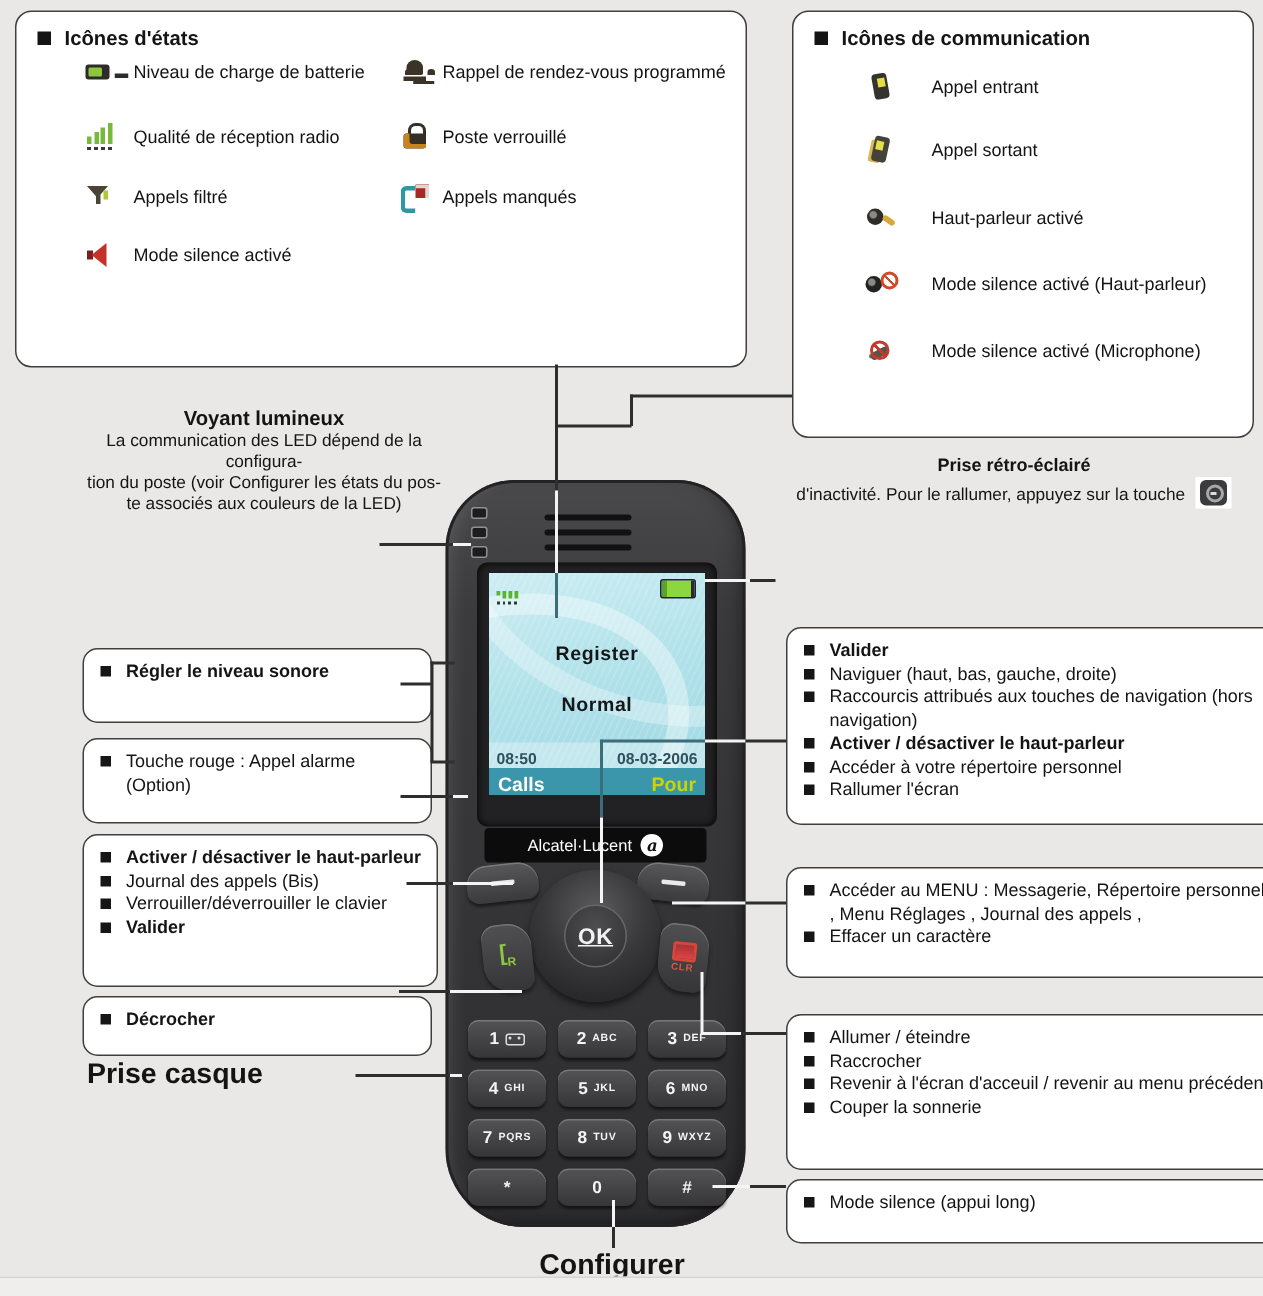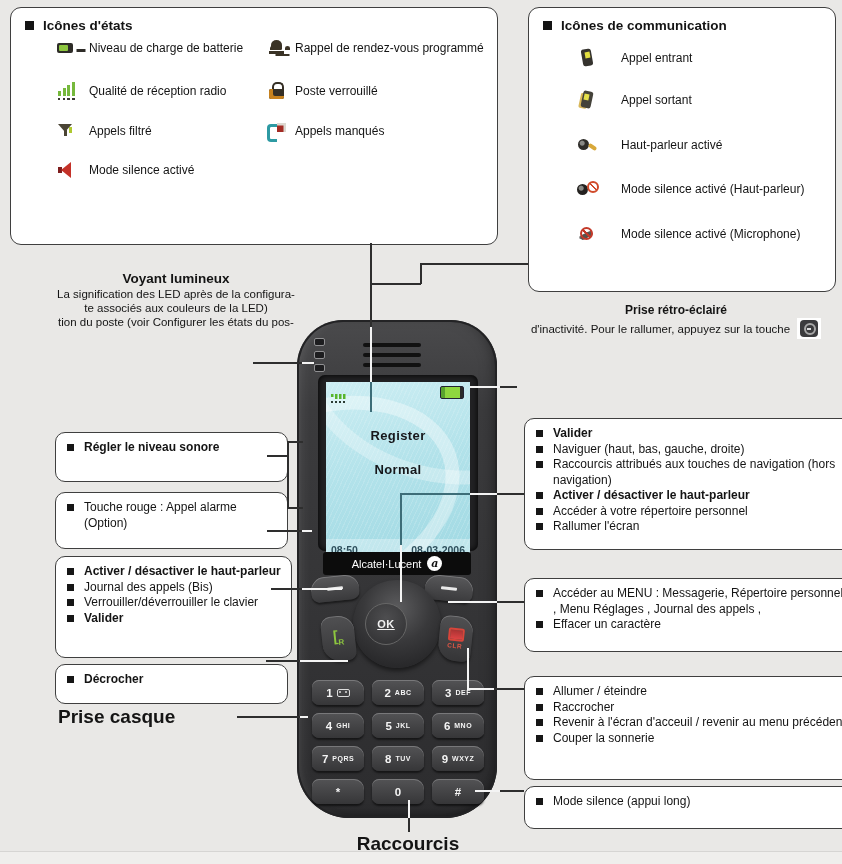--- a/index.html
+++ b/index.html
@@ -60,38 +60,38 @@
   .key-ic:after{content:"";position:absolute;left:7px;top:8px;width:4px;height:2px;background:#ddd;}
   
   #phone{position:absolute;left:297px;top:320px;width:200px;height:498px;
      background:linear-gradient(180deg,#4a4a4c 0%,#3b3b3d 18%,#353537 55%,#2c2c2e 100%);
      border-radius:46px 46px 52px 52px;
      box-shadow:inset 0 0 0 2px #232325,inset 10px 0 14px -10px rgba(255,255,255,.22),inset -10px 0 16px -10px rgba(0,0,0,.55),inset 0 -8px 12px -8px rgba(0,0,0,.6);}
   .led{position:absolute;width:9px;height:6px;background:#1d1d1f;border:1px solid #909092;border-radius:2px;}
   .grille{position:absolute;left:66px;top:23px;}
   .grille i{display:block;width:58px;height:4px;background:#111;border-radius:3px;margin-bottom:6px;}
   #bezel{position:absolute;left:21px;top:55px;width:160px;height:176px;background:#222224;border-radius:7px;box-shadow:inset 0 0 6px #000;}
-  #screen{position:absolute;left:29px;top:62px;width:144px;height:192px;overflow:hidden;background:linear-gradient(165deg,#cdeef3 0%,#b2e2ea 45%,#9ed8e2 100%);}
+  #screen{position:absolute;left:29px;top:62px;width:144px;height:148px;overflow:hidden;background:linear-gradient(165deg,#cdeef3 0%,#b2e2ea 45%,#9ed8e2 100%);}
   .sw{position:absolute;border-radius:50%;border:14px solid rgba(255,255,255,.55);}
   #screen .tex{position:absolute;inset:0;background:repeating-linear-gradient(115deg,rgba(255,255,255,.14) 0 1px,transparent 1px 4px);}
   .scr-row{position:absolute;left:0;right:0;display:flex;justify-content:space-between;align-items:flex-end;}
   .msignal{position:relative;width:15px;height:11px;margin:4px 0 0 5px;background-image:linear-gradient(#58b52c,#58b52c),linear-gradient(#58b52c,#58b52c),linear-gradient(#58b52c,#58b52c),linear-gradient(#58b52c,#58b52c);background-repeat:no-repeat;background-position:0 6px,4px 6px,8px 6px,12px 6px;background-size:2.5px 3px,2.5px 5px,2.5px 7px,2.5px 9px;}
   .msignal:after{content:"";position:absolute;left:0;bottom:-4px;width:15px;height:2px;background:repeating-linear-gradient(90deg,#2c3c34 0 2px,transparent 2px 4px);}
   .mbatt{width:22px;height:11px;margin:4px 6px 0 0;background:linear-gradient(90deg,#59a32e 0 18%,#8ed63e 18% 88%,#2a2a2a 88%);border:1px solid #223;border-radius:2px;}
   .scr-title{position:absolute;left:0;right:0;text-align:center;font-weight:bold;font-size:13px;color:#16161a;letter-spacing:.4px;}
   .timerow{bottom:18px;height:17px;background:rgba(255,255,255,.32);font-size:10.5px;font-weight:bold;color:#2e4f5c;padding:0 5px;box-sizing:border-box;}
   .softbar{bottom:0;height:18px;background:#3b96ab;padding:0 6px;box-sizing:border-box;font-size:13px;font-weight:bold;}
   .softbar .sl{color:#fff;}
   .softbar .sr{color:#ccd500;}
   #brand{position:absolute;left:26px;top:232px;width:148px;height:23px;background:#0c0c0c;border-radius:3px;display:flex;align-items:center;justify-content:center;gap:6px;color:#fff;font-size:11px;}
   #brand .logo{width:15px;height:15px;background:#fff;border-radius:50%;color:#111;font:italic bold 11px/15px "DejaVu Serif",serif;text-align:center;}
   .softkey{position:absolute;width:48px;height:25px;background:linear-gradient(180deg,#58585a,#3a3a3c);border-radius:14px 14px 8px 8px;box-shadow:0 2px 2px rgba(0,0,0,.5),inset 0 1px 0 #7a7a7c;}
   .softkey:after{content:"";position:absolute;left:16px;top:11px;width:16px;height:2.5px;background:#e9e9e9;border-radius:1px;}
   #navring{position:absolute;left:56px;top:260px;width:88px;height:88px;border-radius:50%;background:radial-gradient(circle at 50% 32%,#5c5c5e 0%,#39393b 45%,#1e1e20 100%);box-shadow:0 3px 4px rgba(0,0,0,.5);}
-  #okbtn{position:absolute;left:68px;top:283px;width:42px;height:42px;border-radius:50%;background:radial-gradient(circle at 50% 35%,#4e4e50,#2e2e30);border:1px solid #666;box-sizing:border-box;color:#f2f2f2;font-size:11px;font-weight:bold;display:flex;align-items:center;justify-content:center;letter-spacing:.5px;text-decoration:underline;}
+  #okbtn{position:absolute;left:79px;top:283px;width:42px;height:42px;border-radius:50%;background:radial-gradient(circle at 50% 35%,#4e4e50,#2e2e30);border:1px solid #666;box-sizing:border-box;color:#f2f2f2;font-size:15px;font-weight:bold;display:flex;align-items:center;justify-content:center;letter-spacing:.5px;text-decoration:underline;}
   .sidekey{position:absolute;width:33px;height:45px;background:linear-gradient(180deg,#505052,#353537);border-radius:10px 16px 8px 18px;box-shadow:0 2px 3px rgba(0,0,0,.5),inset 0 1px 0 #747476;display:flex;flex-direction:column;align-items:center;justify-content:center;}
   .gk{color:#8dc63f;font-weight:bold;font-size:15px;line-height:13px;}
   .gk i{font-style:normal;font-size:8px;vertical-align:-4px;}
   .rk-ic{width:12px;height:9px;border:2px solid #d8453a;border-radius:2px;background:linear-gradient(#a33,#d44);}
   .rk-txt{color:#e05545;font-size:6.5px;font-weight:bold;margin-top:1px;letter-spacing:.5px;}
   .numkey{position:absolute;width:52px;height:25px;background:linear-gradient(180deg,#535355,#363638);border-radius:7px 10px 7px 7px;box-shadow:0 2px 2px rgba(0,0,0,.55),inset 0 1px 0 #78787a;display:flex;align-items:center;justify-content:center;gap:4px;color:#f4f4f4;}
   .numkey .n{font-size:11.5px;font-weight:bold;}
   .numkey .lt{font-size:7px;font-weight:bold;letter-spacing:.5px;}
   .vm{position:relative;display:inline-block;width:11px;height:6px;border:1px solid #ddd;border-radius:2px;}
   .vm:before,.vm:after{content:"";position:absolute;top:1.2px;width:2.2px;height:2.2px;background:#ddd;border-radius:50%;}
@@ -160,23 +160,23 @@
       <span class="lbl">Mode silence activé (Haut-parleur)</span>
     </div>
     <div class="legend-item" style="left:48px;top:217px;gap:24px;">
       <span class="ic ic-silmic"></span>
       <span class="lbl">Mode silence activé (Microphone)</span>
     </div>
   </div>
 
   <div class="para" style="left:46px;top:270px;width:260px;">
     <div class="hd">Voyant lumineux</div>
-    <div>La signification des LED après de la configura-</div>
+    <div>La communication des LED dépend de la configura-</div>
+    <div>tion du poste (voir Configurer les états du pos-</div>
     <div>te associés aux couleurs de la LED)</div>
-    <div>tion du poste (voir Configurer les états du pos-</div>
   </div>
 
   <div class="para para2" style="left:516px;top:303px;width:320px;line-height:19px;">
     <div class="hd">Prise rétro-éclairé</div>
     <div><span>d'inactivité. Pour le rallumer, appuyez sur la touche</span><span class="key-chip"><span class="key-ic"></span></span></div>
   </div>
 
   <div id="phone">
     <span class="led" style="left:17px;top:18px;"></span>
     <span class="led" style="left:17px;top:31px;"></span>
@@ -322,21 +322,21 @@
       <li>Revenir à l'écran d'acceuil / revenir au menu précédent</li>
       <li>Couper la sonnerie</li>
     </ul>
   </div>
   <div class="co" style="left:524px;top:786px;width:311px;height:29px;">
     <ul>
         <li>Mode silence (appui long)</li>
       </ul>
   </div>
 
-  <div class="plain-label" style="left:330px;top:833px;width:156px;text-align:center;">Raccourcis</div>
+  <div class="plain-label" style="left:330px;top:833px;width:156px;text-align:center;">Configurer</div>
 
   <div class="lnv" style="left:370px;top:243px;height:84px;"></div>
   <div class="lnv wt" style="left:370px;top:327px;height:55px;"></div>
   <div class="lnv tl" style="left:370px;top:382px;height:30px;"></div>
   <div class="ln" style="left:420px;top:263px;width:108px;"></div>
   <div class="lnv" style="left:420px;top:263px;height:21px;"></div>
   <div class="ln" style="left:370px;top:283px;width:51px;"></div>
   <div class="ln" style="left:253px;top:362px;width:49px;"></div>
   <div class="ln wt" style="left:302px;top:362px;width:12px;"></div>
   <div class="ln wt" style="left:470px;top:386px;width:30px;"></div>

